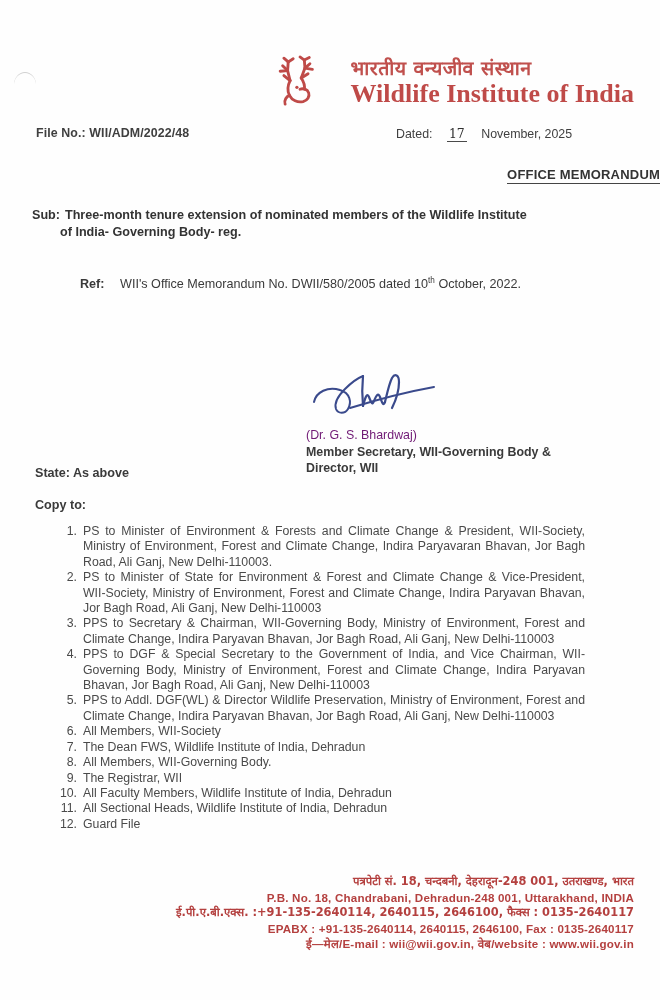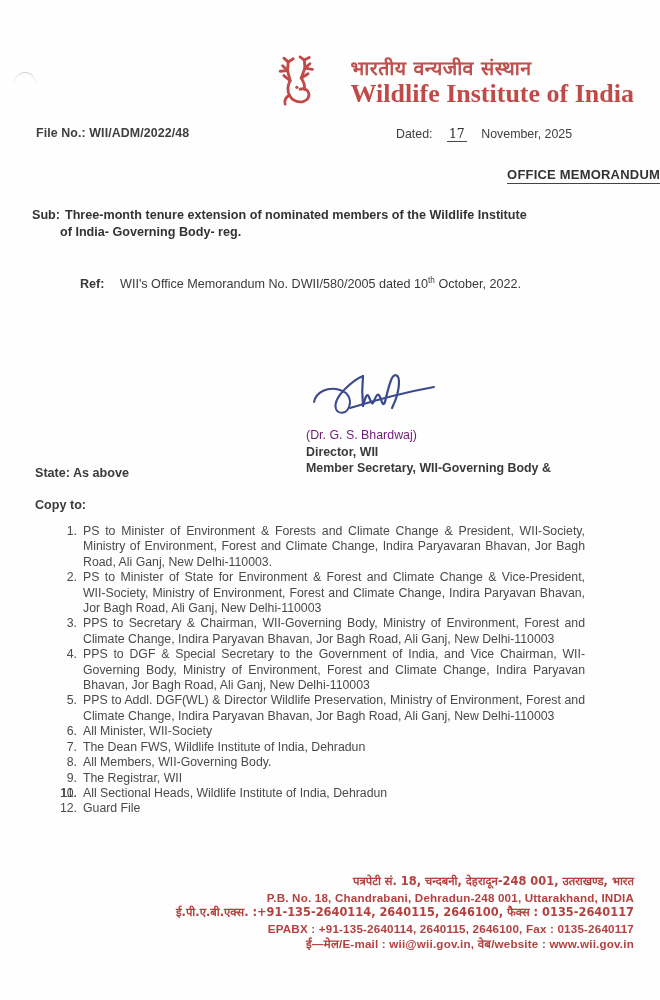--- a/index.html
+++ b/index.html
@@ -299,38 +299,38 @@
     <svg class="sig-svg" viewBox="0 0 150 52">
       <g fill="none" stroke="#3a4a8c" stroke-linecap="round" stroke-linejoin="round">
         <path d="M8 34 C10 24 22 18 34 22 C44 25 46 34 42 41 C39 46 32 46 30 41 C28 35 33 27 39 21 C45 15 52 10 57 8" stroke-width="2"></path>
         <path d="M57 8 C56 18 56 28 57 38" stroke-width="2.2"></path>
         <path d="M57 38 C59 30 61 24 63 29 C65 34 66 38 68 33 C70 28 72 24 74 29 C76 34 77 39 79 34" stroke-width="2.2"></path>
         <path d="M79 34 C81 26 83 16 86 10 C89 5 93 7 93 14 C93 22 90 32 86 40" stroke-width="2.2"></path>
         <path d="M44 40 C70 32 100 24 128 19" stroke-width="2"></path>
       </g>
     </svg>
     <div class="sig-name">(Dr. G. S. Bhardwaj)</div>
+    <div class="sig-role">Member Secretary, WII-Governing Body &amp;</div>
     <div class="sig-role">Director, WII</div>
-    <div class="sig-role">Member Secretary, WII-Governing Body &amp;</div>
   </div>
 
   <div class="encl">State: As above</div>
   <div class="copy-to">Copy to:</div>
 
   <ol class="copy-list">
     <li><span class="num">1.</span><span>PS to Minister of Environment &amp; Forests and Climate Change &amp; President, WII-Society, Ministry of Environment, Forest and Climate Change, Indira Paryavaran Bhavan, Jor Bagh Road, Ali Ganj, New Delhi-110003.</span></li>
     <li><span class="num">2.</span><span>PS to Minister of State for Environment &amp; Forest and Climate Change &amp; Vice-President, WII-Society, Ministry of Environment, Forest and Climate Change, Indira Paryavan Bhavan, Jor Bagh Road, Ali Ganj, New Delhi-110003</span></li>
     <li><span class="num">3.</span><span>PPS to Secretary &amp; Chairman, WII-Governing Body, Ministry of Environment, Forest and Climate Change, Indira Paryavan Bhavan, Jor Bagh Road, Ali Ganj, New Delhi-110003</span></li>
     <li><span class="num">4.</span><span>PPS to DGF &amp; Special Secretary to the Government of India, and Vice Chairman, WII-Governing Body, Ministry of Environment, Forest and Climate Change, Indira Paryavan Bhavan, Jor Bagh Road, Ali Ganj, New Delhi-110003</span></li>
     <li><span class="num">5.</span><span>PPS to Addl. DGF(WL) &amp; Director Wildlife Preservation, Ministry of Environment, Forest and Climate Change, Indira Paryavan Bhavan, Jor Bagh Road, Ali Ganj, New Delhi-110003</span></li>
-    <li class="short"><span class="num">6.</span><span>All Minister, WII-Society</span></li>
+    <li class="short"><span class="num">6.</span><span>All Members, WII-Society</span></li>
     <li class="short"><span class="num">7.</span><span>The Dean FWS, Wildlife Institute of India, Dehradun</span></li>
     <li class="short"><span class="num">8.</span><span>All Members, WII-Governing Body.</span></li>
     <li class="short"><span class="num">9.</span><span>The Registrar, WII</span></li>
-    <li class="short"><span class="num">10.</span></li>
+    <li class="short"><span class="num">10.</span><span>All Faculty Members, Wildlife Institute of India, Dehradun</span></li>
     <li class="short"><span class="num">11.</span><span>All Sectional Heads, Wildlife Institute of India, Dehradun</span></li>
     <li class="short"><span class="num">12.</span><span>Guard File</span></li>
   </ol>
 
   <div class="footer">
     <div class="f-hi">पत्रपेटी सं. 18, चन्दबनी, देहरादून-248 001, उतराखण्ड, भारत</div>
     <div class="f-en">P.B. No. 18, Chandrabani, Dehradun-248 001, Uttarakhand, INDIA</div>
     <div class="f-hi">ई.पी.ए.बी.एक्स. :+91-135-2640114, 2640115, 2646100, फैक्स : 0135-2640117</div>
     <div class="f-en">EPABX : +91-135-2640114, 2640115, 2646100, Fax : 0135-2640117</div>
     <div class="f-en">ई—मेल/E-mail : wii@wii.gov.in, वेब/website : www.wii.gov.in</div>

